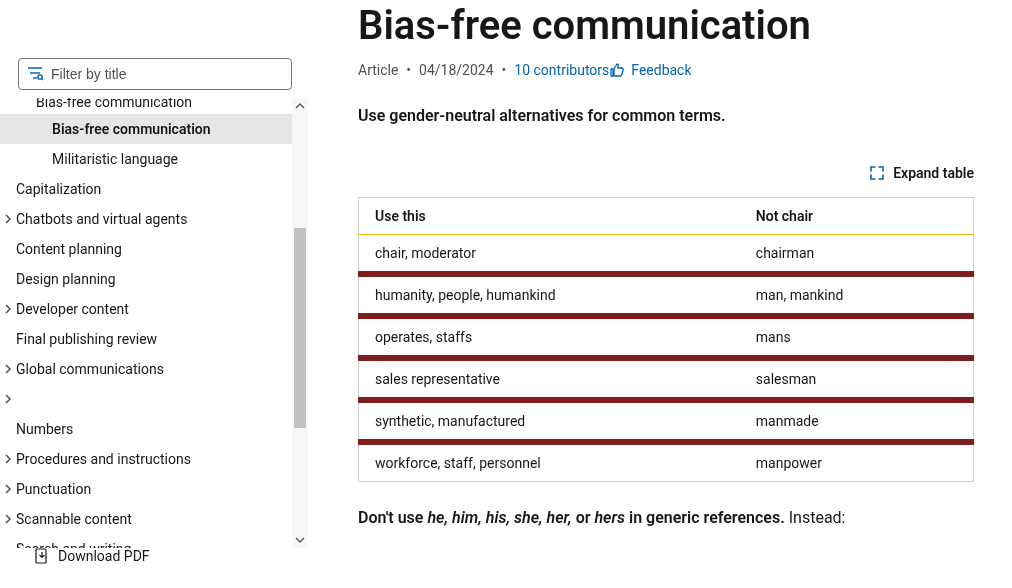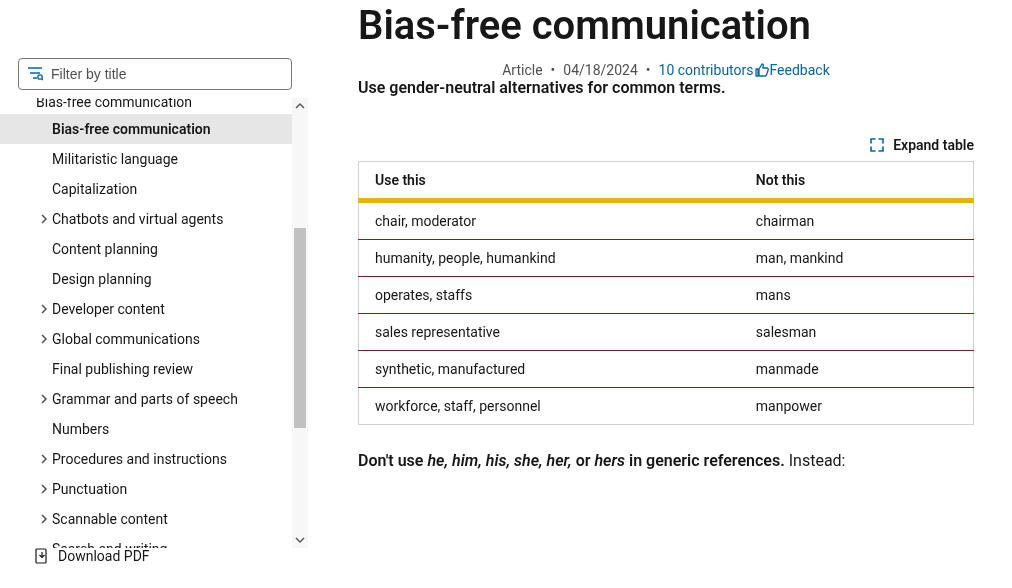--- a/index.html
+++ b/index.html
@@ -64,21 +64,21 @@
   .caret {
     width: 16px; height: 16px;
     flex: 0 0 16px;
     display: inline-flex;
     align-items: center;
     justify-content: center;
     color: #505050;
   }
   .caret svg { width: 12px; height: 12px; }
   .caret.hidden { visibility: hidden; }
-  .indent1 { padding-left: 36px; }
+  .indent1 { }
   .indent2 { padding-left: 52px; }
   .selected {
     background: #e6e6e6;
     font-weight: 600;
   }
   .truncated-top {
     color: #171717;
     padding-left: 36px;
     height: 16px;
     overflow: hidden;
@@ -130,52 +130,53 @@
   h1 {
     font-size: 40px;
     font-weight: 600;
     margin: 2px 0 12px 0;
     color: #171717;
     line-height: 1.2;
   }
   .meta-row {
     display: flex;
     align-items: center;
-    justify-content: center;
+    justify-content: flex-start;
+    margin-bottom: 28px;
   }
   .meta-left { color: #505050; font-size: 14px; display: flex; align-items: center; gap: 8px; }
   .dot { color: #505050; }
   .contrib-link { color: #0065b3; cursor: pointer; }
   .feedback {
-    display: flex; align-items: center; gap: 0;
+    display: flex; align-items: center; gap: 6px;
     color: #0065b3; cursor: pointer; font-size: 14px;
   }
   .feedback svg { width: 16px; height: 16px; }
   .intro { font-size: 16px; color: #171717; line-height: 1.55; margin: 0 0 22px 0; }
   .lead { font-size: 16px; margin: 0 0 40px 0; }
   .lead b { font-weight: 600; }
-  .expand-row { display: flex; justify-content: flex-end; margin-bottom: 8px; }
+  .expand-row { display: flex; justify-content: flex-end; margin-bottom: 16px; }
   .expand-btn {
     display: flex; align-items: center; gap: 8px;
     color: #171717; font-weight: 600; cursor: pointer; font-size: 14px;
   }
   .expand-btn svg { width: 16px; height: 16px; color: #0065b3; }
   table {
     width: 100%;
     border-collapse: collapse;
     border: 1px solid #d1d1d1;
     font-size: 14px;
     margin-bottom: 26px;
   }
   th, td {
     text-align: left;
     padding: 10px 16px;
-    border-bottom: 1px solid #7f1d1d;
-  }
-  th { font-weight: 600; background: #fff; border-bottom: 5px solid #eab308; }
+    border-bottom: 6px solid #7f1d1d;
+  }
+  th { font-weight: 600; background: #fff; border-bottom: 1px solid #eab308; }
   th:first-child, td:first-child { width: 62%; }
   tr:last-child td { border-bottom: none; }
   .closing { font-size: 16px; margin: 0; }
   .closing b { font-weight: 600; }
   .closing i { }
 </style>
 </head>
 <body>
 
 <div class="layout">
@@ -237,42 +238,41 @@
             </div>
             <div class="tree-item indent1">
               <span class="caret">
                 <svg viewBox="0 0 12 12">
                   <path d="M4 2l4 4-4 4" fill="none" stroke="#505050" stroke-width="1.5"></path>
                 </svg>
               </span>
               <span>Developer content</span>
             </div>
             <div class="tree-item indent1">
+              <span class="caret hidden">
+                <svg viewBox="0 0 12 12">
+                  <path d="M4 2l4 4-4 4" fill="none" stroke="#505050" stroke-width="1.5"></path>
+                </svg>
+              </span>
+              <span>Final publishing review</span>
+            </div>
+            <div class="tree-item indent1">
               <span class="caret">
                 <svg viewBox="0 0 12 12">
                   <path d="M4 2l4 4-4 4" fill="none" stroke="#505050" stroke-width="1.5"></path>
                 </svg>
               </span>
               <span>Global communications</span>
             </div>
             <div class="tree-item indent1">
-              <span class="caret hidden">
-                <svg viewBox="0 0 12 12">
-                  <path d="M4 2l4 4-4 4" fill="none" stroke="#505050" stroke-width="1.5"></path>
-                </svg>
-              </span>
-              <span>Final publishing review</span>
-            </div>
-            <div class="tree-item indent1">
-              <span class="caret">
-                <svg viewBox="0 0 12 12">
-                  <path d="M4 2l4 4-4 4" fill="none" stroke="#505050" stroke-width="1.5"></path>
-                </svg>
-              </span>
-              <span>Grammar and parts of speech</span>
+              <span class="caret">
+                <svg viewBox="0 0 12 12">
+                  <path d="M4 2l4 4-4 4" fill="none" stroke="#505050" stroke-width="1.5"></path>
+                </svg>
+              </span>
             </div>
             <div class="tree-item indent1">
               <span class="caret hidden">
                 <svg viewBox="0 0 12 12">
                   <path d="M4 2l4 4-4 4" fill="none" stroke="#505050" stroke-width="1.5"></path>
                 </svg>
               </span>
               <span>Numbers</span>
             </div>
             <div class="tree-item indent1">
@@ -361,21 +361,21 @@
           <path d="M2 6V2h4M14 10v4h-4M10 2h4v4M6 14H2v-4" fill="none" stroke="#0065b3" stroke-width="1.6" stroke-linecap="round"></path>
         </svg>
         <span>Expand table</span>
       </div>
     </div>
 
     <table>
       <thead>
         <tr>
           <th>Use this</th>
-          <th>Not this</th>
+          <th>Not chair</th>
         </tr>
       </thead>
       <tbody id="tbody">
           <tr>
             <td>chair, moderator</td>
             <td>chairman</td>
           </tr>
           <tr>
             <td>humanity, people, humankind</td>
             <td>man, mankind</td>

